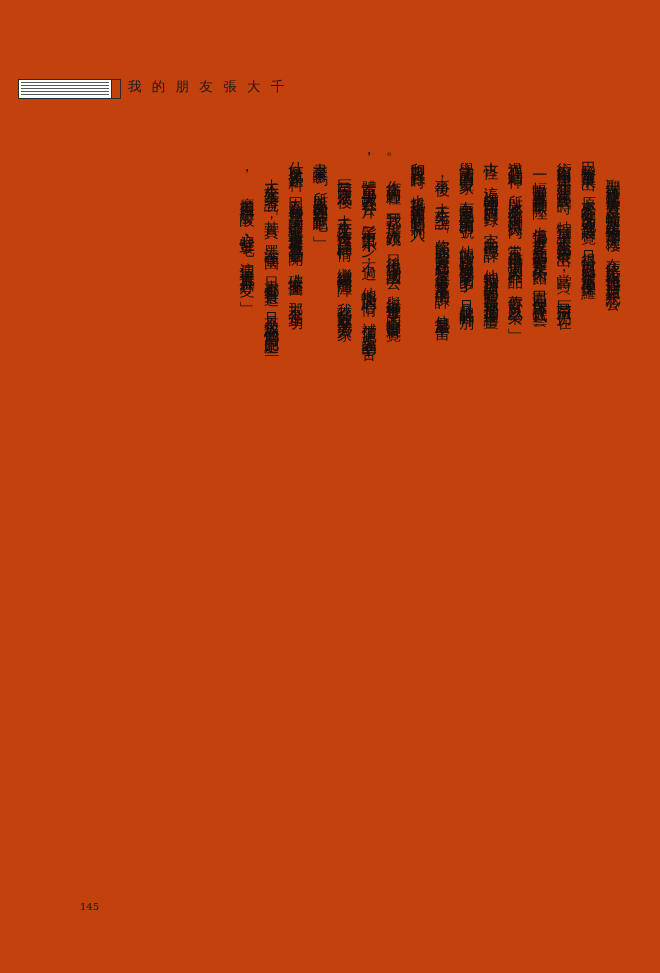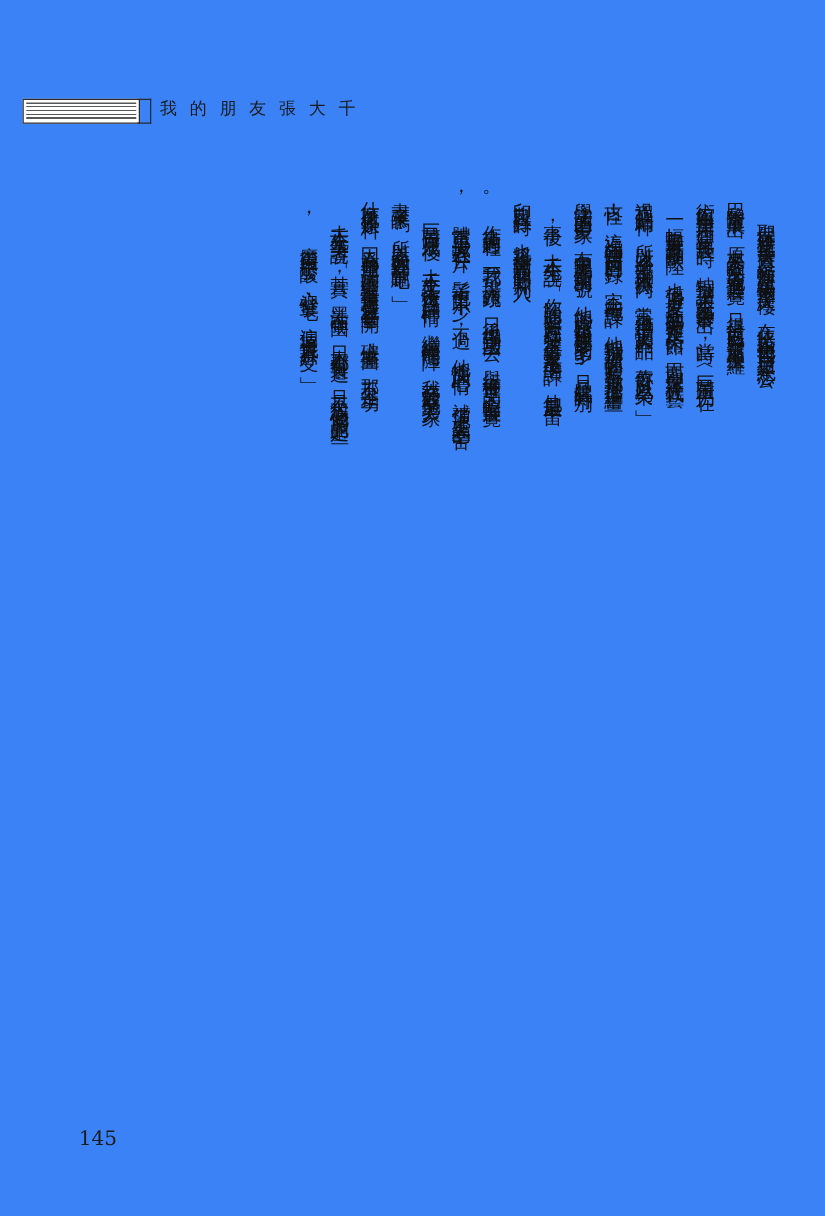--- a/index.html
+++ b/index.html
@@ -15,21 +15,21 @@
     overflow: hidden;
     position: relative;
   }
 
   .page {
     position: absolute;
     left: 0;
     top: 0;
     width: 660px;
     height: 973px;
-    background: #3b82f6;
+    background: #c2410c;
   }
 
   
   .header {
     position: absolute;
     left: 0;
     top: 74px;
     width: 660px;
     height: 34px;
   }
@@ -114,24 +114,24 @@
   
   .footer {
     position: absolute;
     left: 0;
     bottom: 48px;
     width: 660px;
     height: 24px;
   }
   .page-number {
     position: absolute;
-    left: 63px;
+    left: 80px;
     top: 0px;
     font-family: "DejaVu Serif", "Liberation Serif", serif;
-    font-size: 16px;
+    font-size: 10px;
     color: #1a1a1a;
   }
 </style>
 </head>
 <body>
 
 <div class="page">
 
   <div class="header">
     <div class="header-bar">

